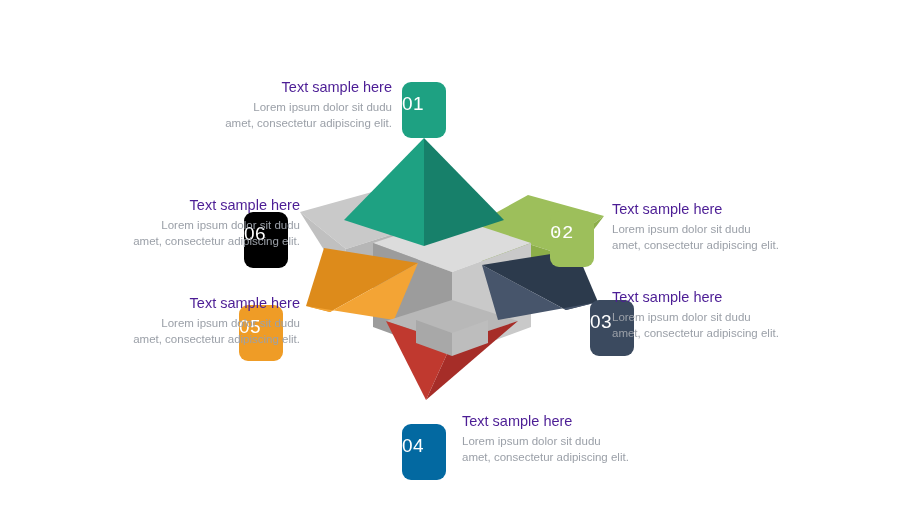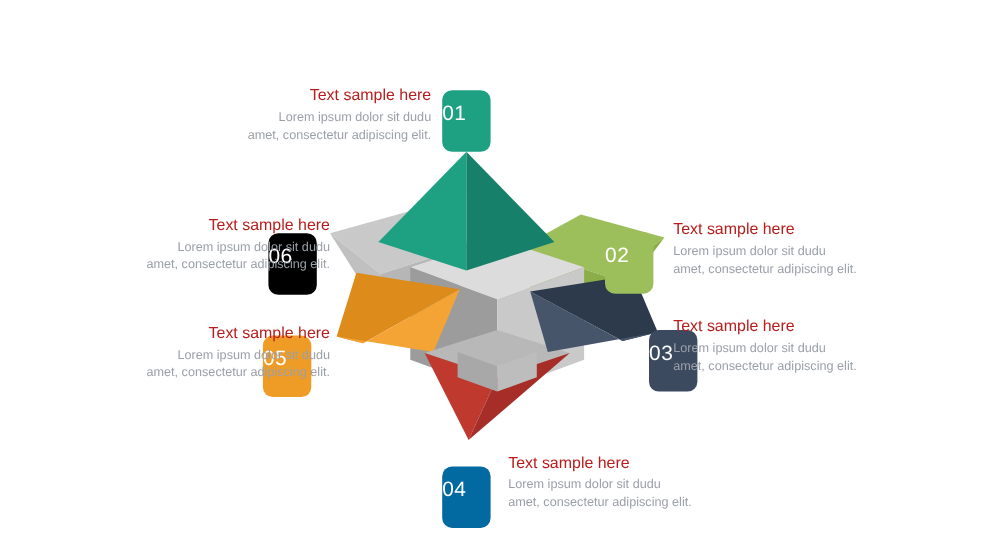--- a/index.html
+++ b/index.html
@@ -61,21 +61,21 @@
     letter-spacing: 0.5px;
     font-weight: 400;
   }
 
   
   .label {
     position: absolute;
     width: 170px;
   }
   .label .title {
-    color: #b91c1c;
+    color: #4c1d95;
     font-size: 14.5px;
     line-height: 18px;
     margin-bottom: 4px;
     white-space: nowrap;
   }
   .label .body {
     color: #9ba0a8;
     font-size: 11.5px;
     line-height: 15.5px;
   }
@@ -84,21 +84,21 @@
 
   
   #label-01 { left: 222px; top: 78px;  width: 170px; text-align: right; }
   #label-02 { left: 612px; top: 200px; }
   #label-03 { left: 612px; top: 288px; }
   #label-04 { left: 462px; top: 412px; }
   #label-05 { left: 130px; top: 294px; width: 170px; text-align: right; }
   #label-06 { left: 130px; top: 196px; width: 170px; text-align: right; }
 
   #badge-01 { left: 402px; top: 82px;  background: #1ea182; }
-  #badge-02 { left: 550px; top: 211px; background: #9dbf5b; }
+  #badge-02 { left: 550px; top: 211px; background: #9dbf5b; font-family: Liberation Mono, monospace; }
   #badge-03 { left: 550px; top: 300px; background: #3b4a5f; margin-left: 40px; }
   #badge-04 { left: 402px; top: 424px; background: #0369a1; }
   #badge-05 { left: 239px; top: 305px; background: #ef9c26; }
   #badge-06 { left: 244px; top: 212px; background: #000000; }
 </style>
 </head>
 <body>
 
 <div class="stage">
 

